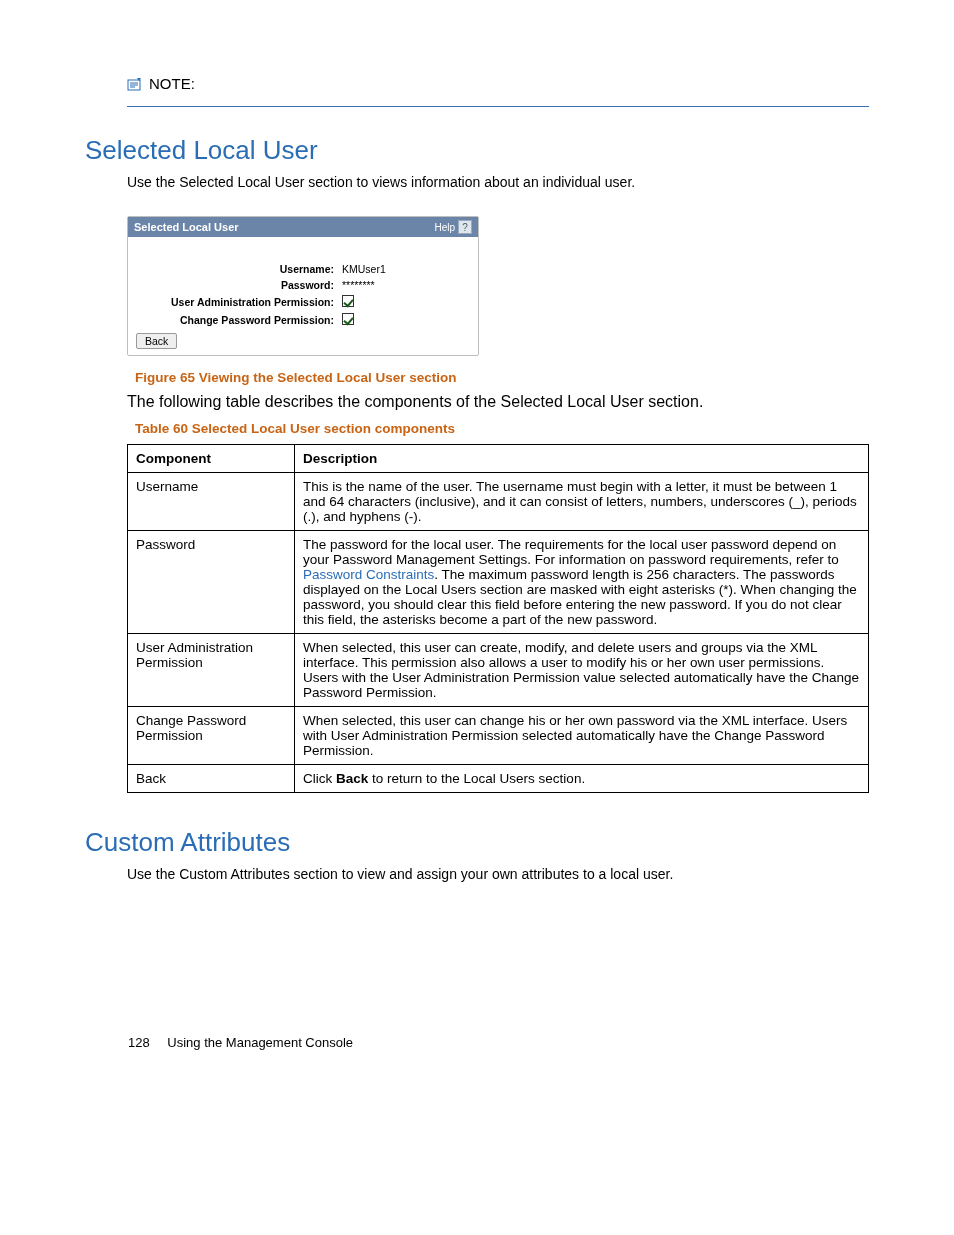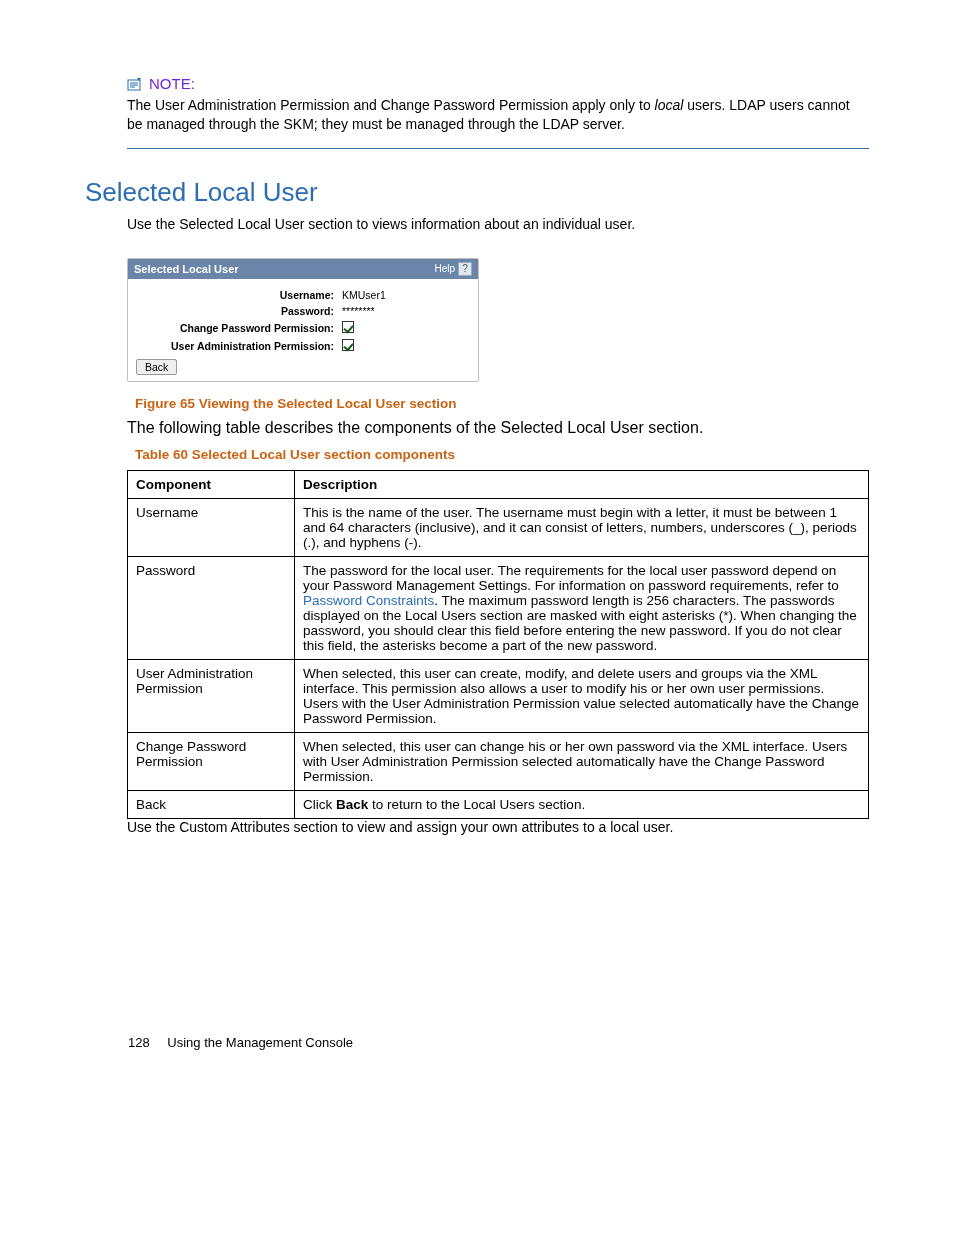--- a/index.html
+++ b/index.html
@@ -15,21 +15,21 @@
     padding: 75px 85px 40px 85px;
     position: relative;
     min-height: 1100px;
     box-sizing: border-box;
   }
   .note-block {
     margin-left: 42px;
     margin-bottom: 14px;
   }
   .note-head {
-    color: #6d28d9;
+    color: #000000;
     font-size: 15px;
     display: flex;
     align-items: center;
     gap: 6px;
     margin-bottom: 4px;
   }
   .note-icon {
     width: 16px;
     height: 14px;
     display: inline-block;
@@ -83,21 +83,21 @@
     color: #466;
     font-size: 10px;
     width: 12px;
     height: 12px;
     display: inline-flex;
     align-items: center;
     justify-content: center;
     border: 1px solid #9ab;
   }
   .panel-body {
-    padding: 8px 6px 4px 6px;
+    padding: 24px 6px 4px 6px;
     font-size: 10.5px;
   }
   .panel-row {
     display: flex;
     align-items: center;
     padding: 2px 0;
   }
   .panel-label {
     width: 200px;
     text-align: right;
@@ -185,23 +185,20 @@
         <svg viewBox="0 0 16 14" width="16" height="14">
           <rect x="1" y="3" width="12" height="10" fill="none" stroke="#2a6db5" stroke-width="1"></rect>
           <line x1="3" y1="6" x2="11" y2="6" stroke="#2a6db5" stroke-width="1"></line>
           <line x1="3" y1="8" x2="11" y2="8" stroke="#2a6db5" stroke-width="1"></line>
           <line x1="3" y1="10" x2="8" y2="10" stroke="#2a6db5" stroke-width="1"></line>
           <path d="M10 1 L14 1 L12 4 Z" fill="#2a6db5"></path>
         </svg>
       </span>
       <span>NOTE:</span>
     </div>
-    <div class="note-body">
-      <span>The User Administration Permission and Change Password Permission apply only to </span><i>local</i><span> users.  LDAP users cannot be managed through the SKM; they must be managed through the LDAP server.</span>
-    </div>
   </div>
 
   <hr class="hr">
 
   <div class="indented">
     <h2 class="section-title">Selected Local User</h2>
     <div class="section-intro">Use the Selected Local User section to views information about an individual user.</div>
 
     <div class="local-user-panel">
       <div class="panel-header">
@@ -214,25 +211,25 @@
       <div class="panel-body">
         <div class="panel-row">
           <div class="panel-label">Username:</div>
           <div class="panel-value">KMUser1</div>
         </div>
         <div class="panel-row">
           <div class="panel-label">Password:</div>
           <div class="panel-value">********</div>
         </div>
         <div class="panel-row">
+          <div class="panel-label">User Administration Permission:</div>
+          <div class="panel-value"><span class="checkmark"></span></div>
+        </div>
+        <div class="panel-row">
           <div class="panel-label">Change Password Permission:</div>
-          <div class="panel-value"><span class="checkmark"></span></div>
-        </div>
-        <div class="panel-row">
-          <div class="panel-label">User Administration Permission:</div>
           <div class="panel-value"><span class="checkmark"></span></div>
         </div>
         <button class="back-btn">Back</button>
       </div>
     </div>
 
     <div class="figure-caption">Figure 65 Viewing the Selected Local User section</div>
     <div class="intro-text">The following table describes the components of the Selected Local User section.</div>
     <div class="table-caption">Table 60 Selected Local User section components</div>
 
@@ -264,20 +261,21 @@
         </tr>
         <tr>
           <td>Back</td>
           <td>
             <span>Click </span><b>Back</b><span> to return to the Local Users section.</span>
           </td>
         </tr>
       </tbody>
     </table>
 
+    <h2 class="section-title" style="margin-top:34px">Custom Attributes</h2>
     <div class="section-intro">Use the Custom Attributes section to view and assign your own attributes to a local user.</div>
   </div>
 
   <div class="footer">
     <span class="pagenum">128</span>
     <span>Using the Management Console</span>
   </div>
 
 </div>
 

